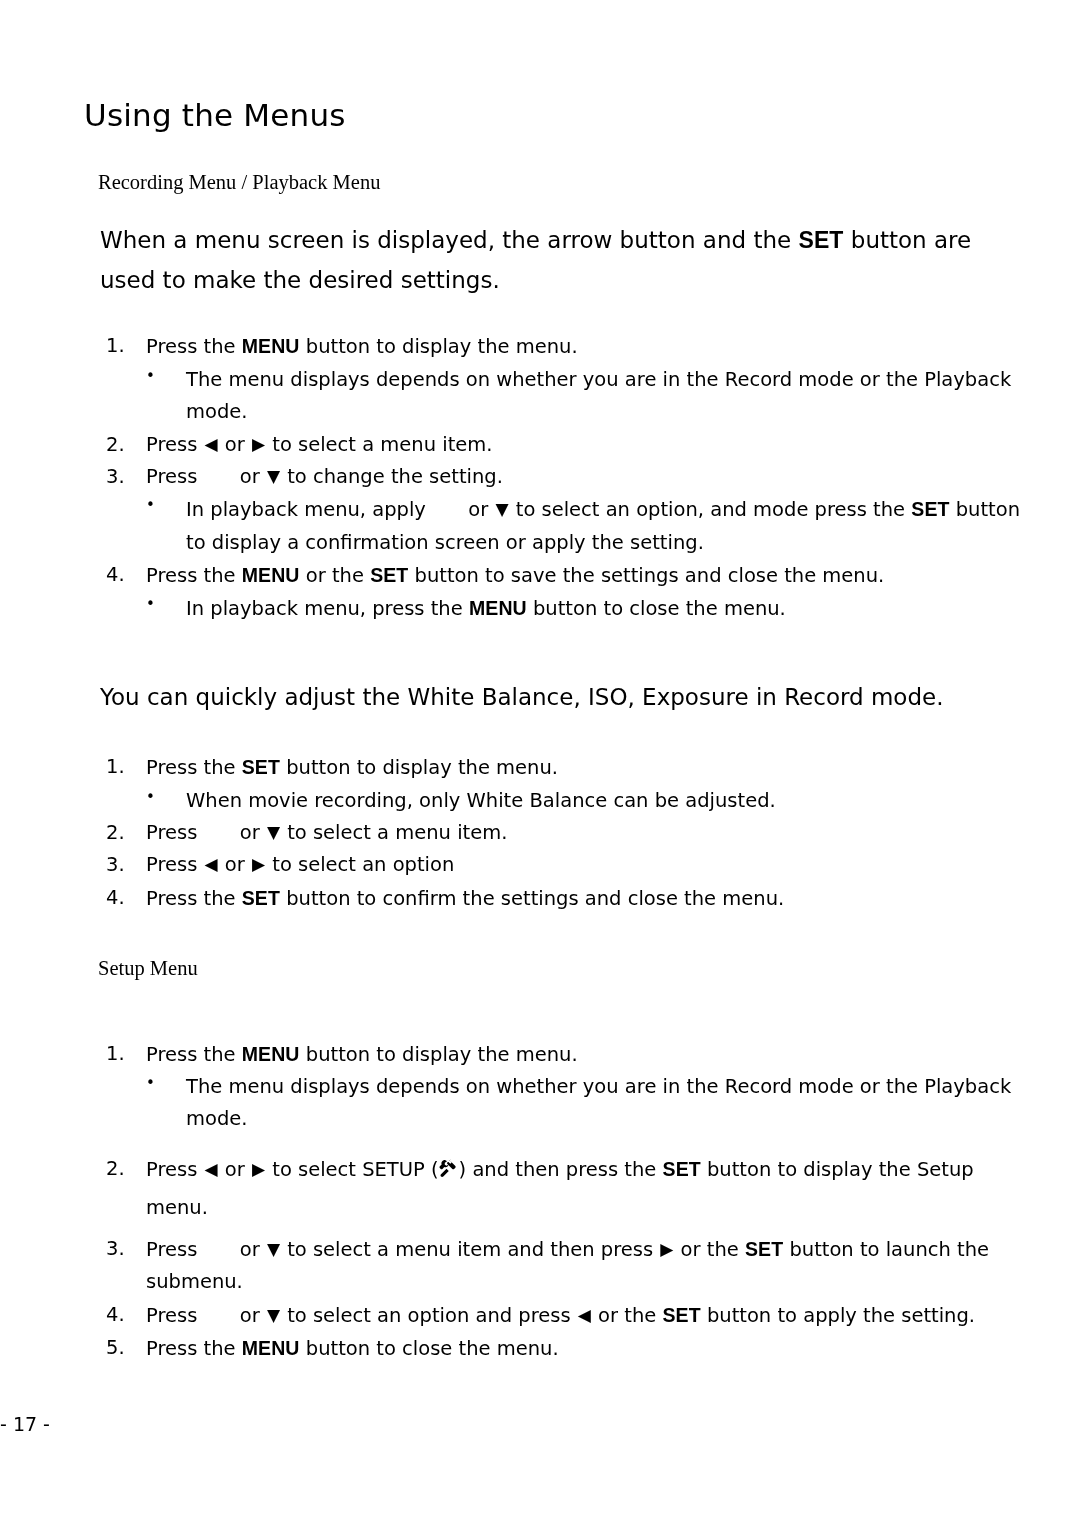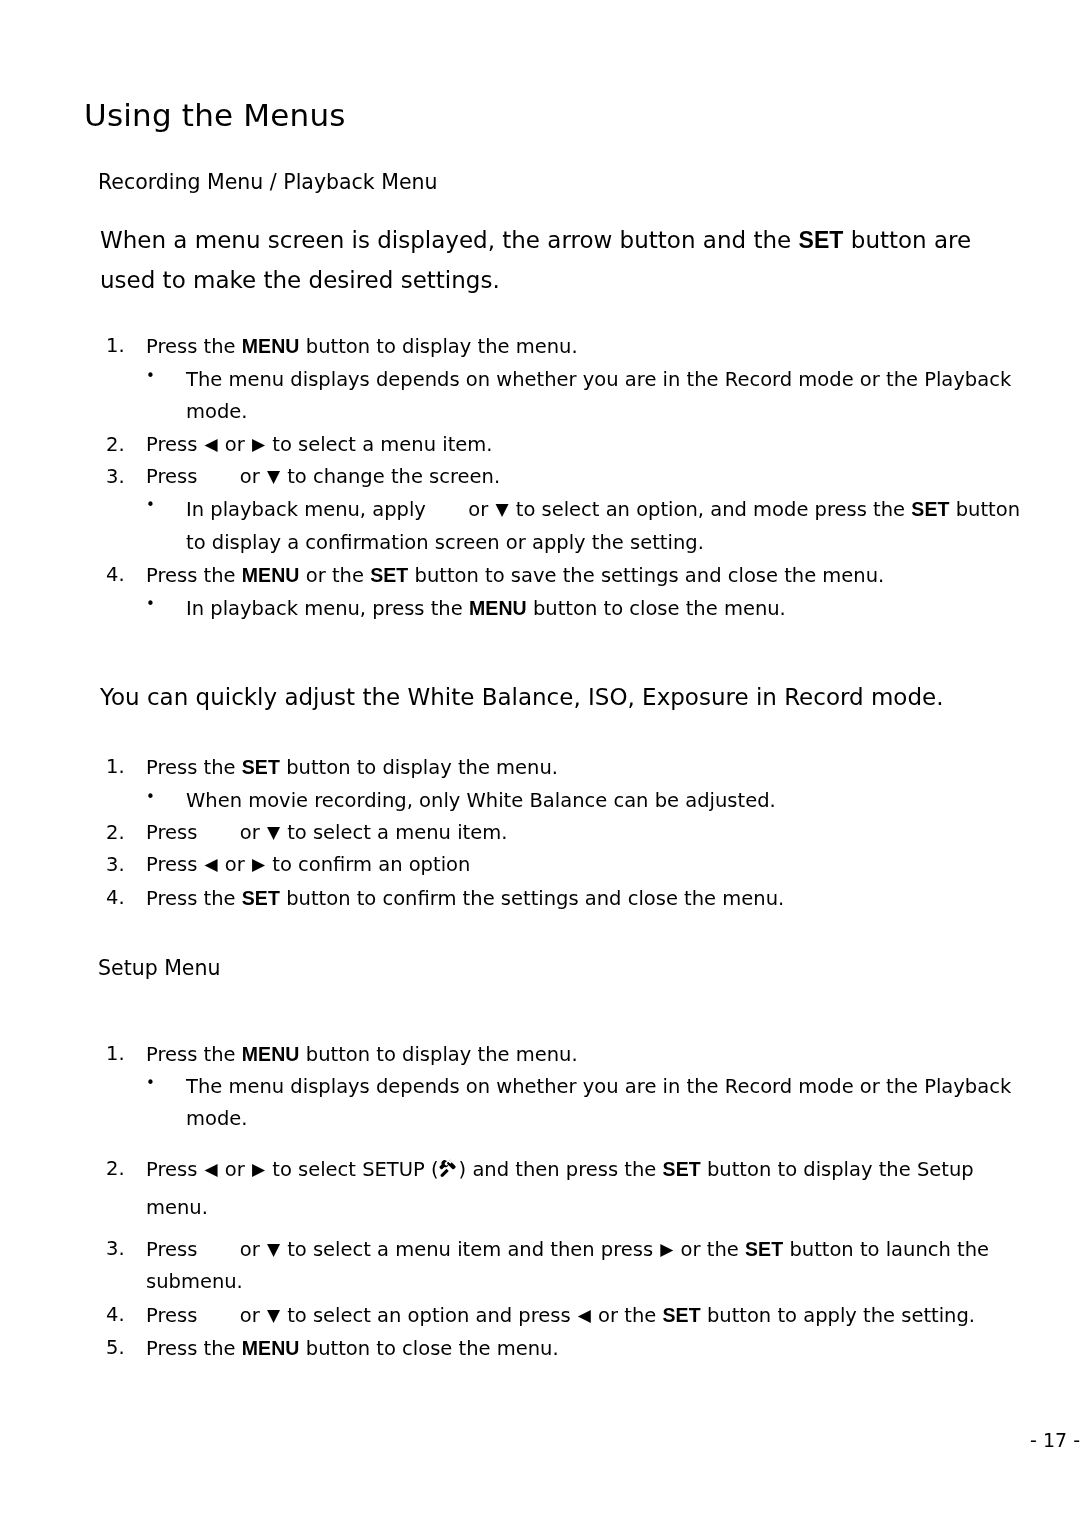--- a/index.html
+++ b/index.html
@@ -33,20 +33,21 @@
     letter-spacing: 0.2px;
     margin: 0 0 0 0;
     line-height: 1.25;
   }
   .h2 {
     font-size: 20.5px;
     font-weight: 400;
     line-height: 1.3;
     margin: 0;
     padding-left: 14px;
+    font-family: Liberation Serif, serif;
   }
 
   
   .para {
     font-size: 23px;
     line-height: 1.72;
     margin: 0;
     padding-left: 16px;
   }
 
@@ -116,22 +117,22 @@
   .sp-26 { height: 26px; }
   .sp-30 { height: 30px; }
   .sp-34 { height: 34px; }
   .sp-40 { height: 40px; }
 
   
   .footer {
     position: absolute;
     left: 0;
     right: 0;
-    bottom: 76px;
-    text-align: right;
+    bottom: 92px;
+    text-align: left;
     font-size: 19px;
     line-height: 1.2;
   }
 </style>
 </head>
 <body>
 
 <div class="page">
 
   <h1 class="h1">Using the Menus</h1>
@@ -172,21 +173,21 @@
       <span class="arrow">▶</span>
       <span>to select a menu item.</span>
     </li>
 
     <li class="oitem">
       <span class="onum">3.</span>
       <span>Press</span>
       <span class="arrow-missing"></span>
       <span>or</span>
       <span class="arrow">▼</span>
-      <span>to change the screen.</span>
+      <span>to change the setting.</span>
     </li>
 
     <li class="bitem">
       <span class="bdot">•</span>
       <span>In playback menu, apply</span>
       <span class="arrow-missing"></span>
       <span>or</span>
       <span class="arrow">▼</span>
       <span>to select an option, and mode press the</span>
       <span class="kbd">SET</span>
@@ -242,21 +243,21 @@
       <span class="arrow">▼</span>
       <span>to select a menu item.</span>
     </li>
 
     <li class="oitem">
       <span class="onum">3.</span>
       <span>Press</span>
       <span class="arrow">◀</span>
       <span>or</span>
       <span class="arrow">▶</span>
-      <span>to confirm an option</span>
+      <span>to select an option</span>
     </li>
 
     <li class="oitem">
       <span class="onum">4.</span>
       <span>Press the</span>
       <span class="kbd">SET</span>
       <span>button to confirm the settings and close the menu.</span>
     </li>
 
   </ol>

